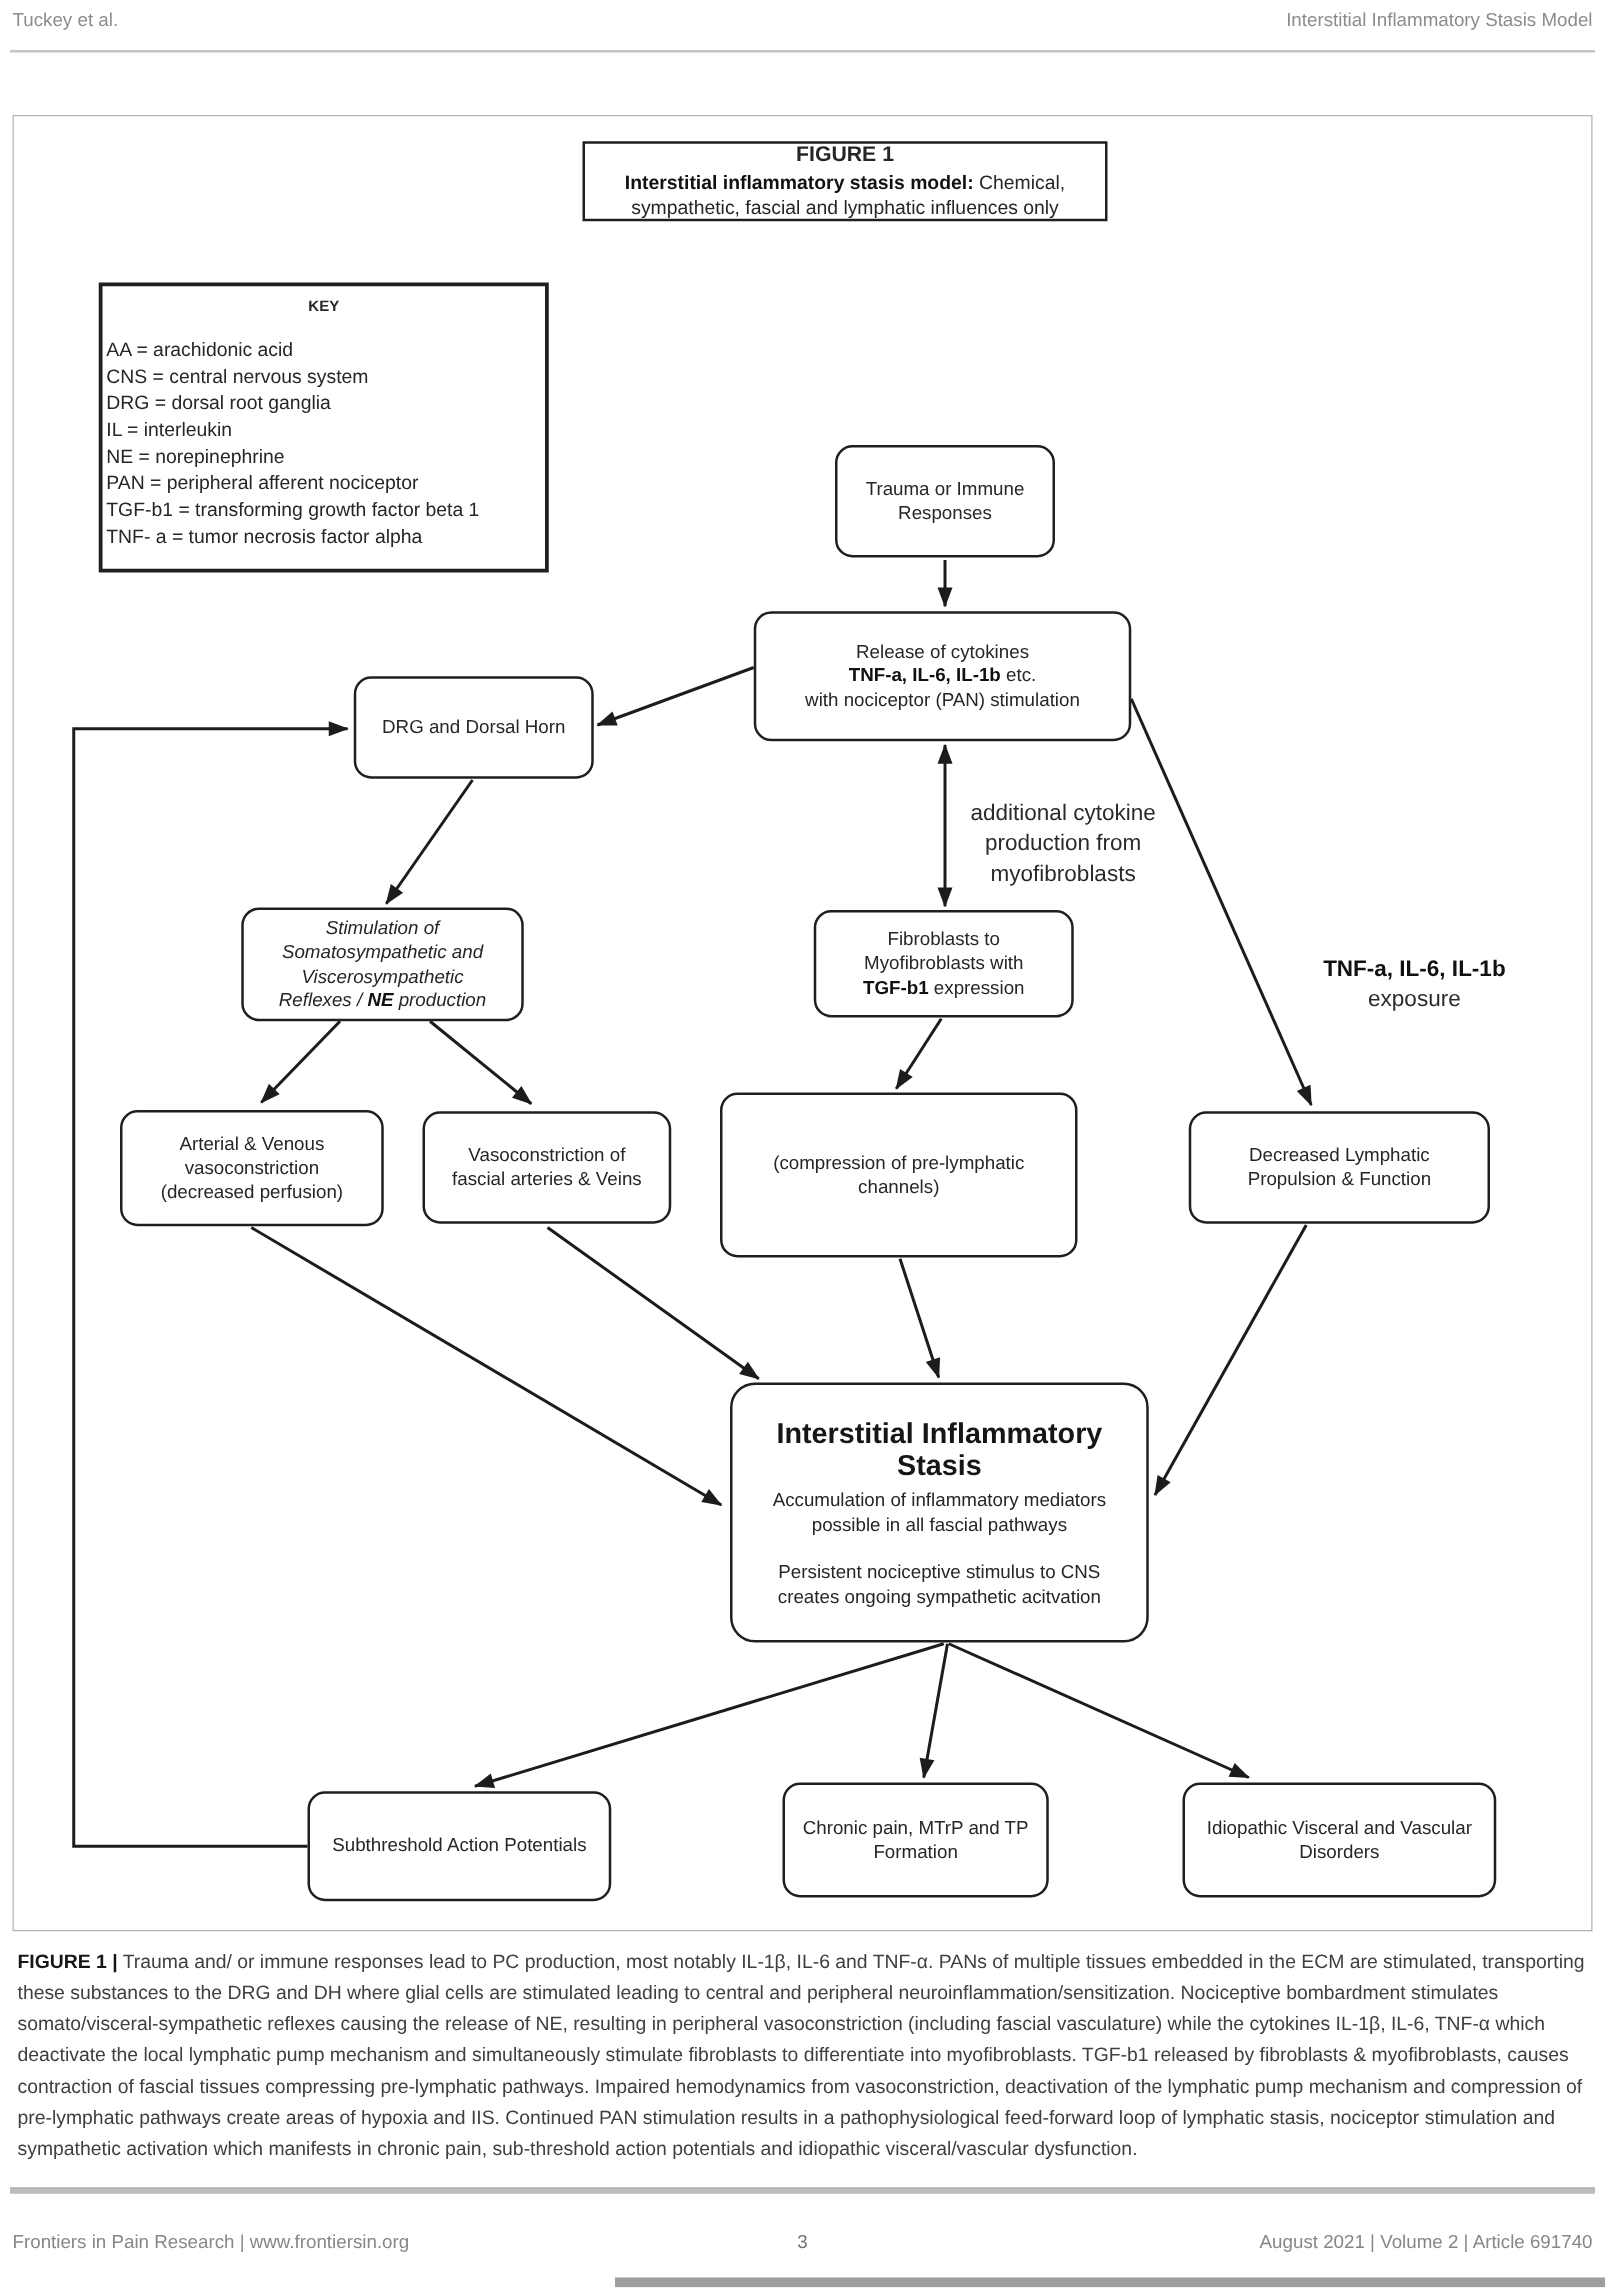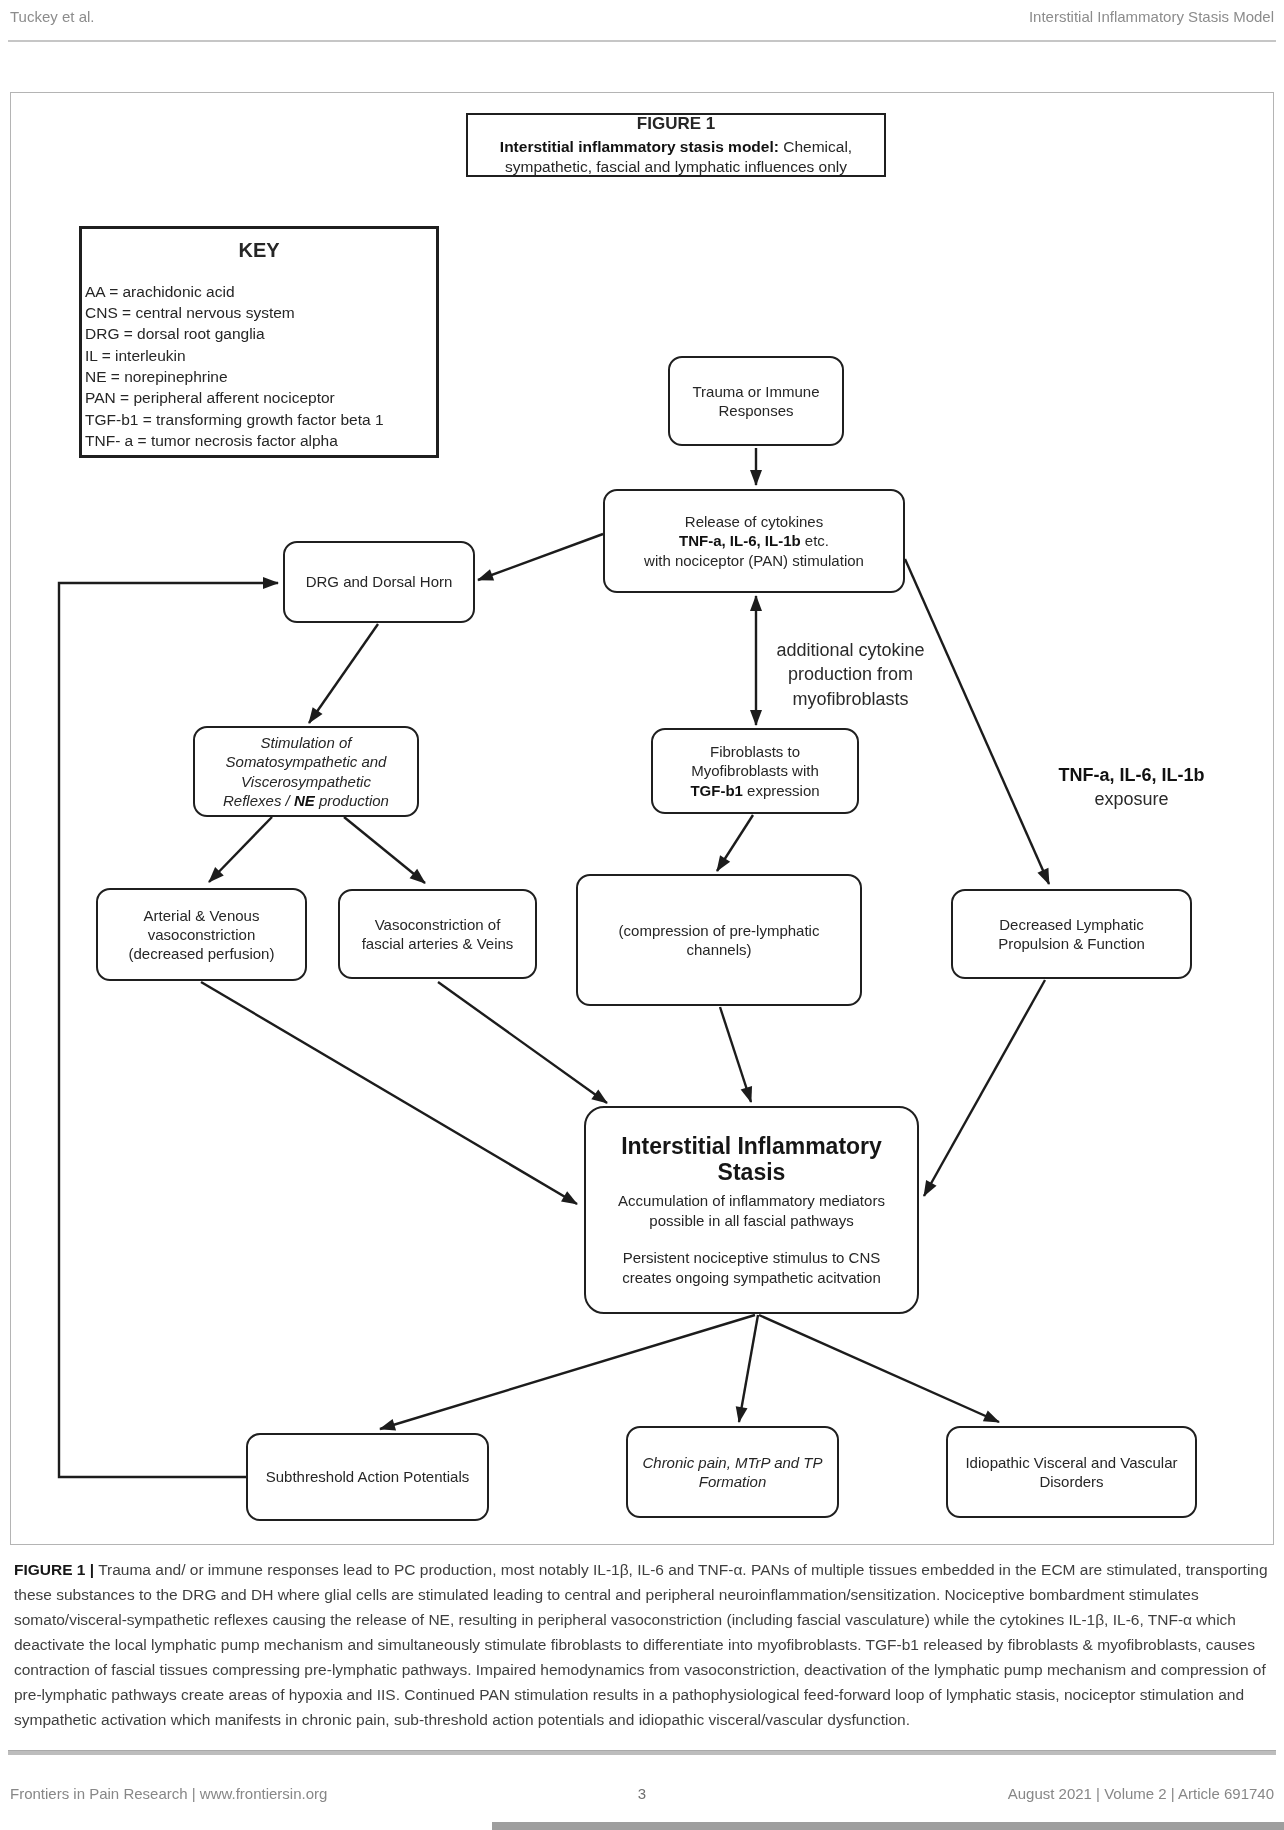--- a/index.html
+++ b/index.html
@@ -30,21 +30,21 @@
          padding:4px 6px;box-sizing:border-box;}
   .square{border-radius:0;}
   .fnode b{font-weight:bold;color:#111;}
 
   .title-box{border-width:2px;font-size:15.5px;}
   .title-box .t1{font-weight:bold;font-size:17px;margin-bottom:2px;}
   .title-box .t23{line-height:1.3;}
 
   .key-box{border-width:3px;align-items:stretch;justify-content:flex-start;
            text-align:left;font-size:15.5px;line-height:1.38;padding:8px 3px 6px 3px;}
-  .key-box .kh{font-weight:bold;text-align:center;margin-bottom:16px;font-size:20px;}
+  .key-box .kh{font-weight:bold;text-align:center;margin-bottom:16px;font-size:12px;}
 
   .iis-box{border-width:2.5px;border-radius:20px;}
   .iis-box .ih{font-weight:bold;font-size:23px;line-height:1.15;color:#161616;}
   .iis-box .isub{font-size:15px;line-height:1.3;margin-top:6px;}
 
   .flabel{position:absolute;text-align:center;font-size:18px;line-height:1.35;color:#2a2a2a;}
   .flabel b{color:#111;}
 
   
   .caption{position:absolute;left:14px;top:1557px;width:1254px;
@@ -177,21 +177,21 @@
       <div class="isub">
         <div>Accumulation of inflammatory mediators</div>
         <div>possible in all fascial pathways</div>
       </div>
       <div class="isub" style="margin-top:18px;">
         <div>Persistent nociceptive stimulus to CNS</div>
         <div>creates ongoing sympathetic acitvation</div>
       </div>
     </div>
 
-    <div class="fnode" style="left:615px;top:1333px;width:213px;height:92px;font-style:italic;">
+    <div class="fnode" style="left:615px;top:1333px;width:213px;height:92px;">
       <div>Chronic pain, MTrP and TP</div>
       <div>Formation</div>
     </div>
 
     <div class="fnode" style="left:935px;top:1333px;width:251px;height:92px;">
       <div>Idiopathic Visceral and Vascular</div>
       <div>Disorders</div>
     </div>
 
   </div>

